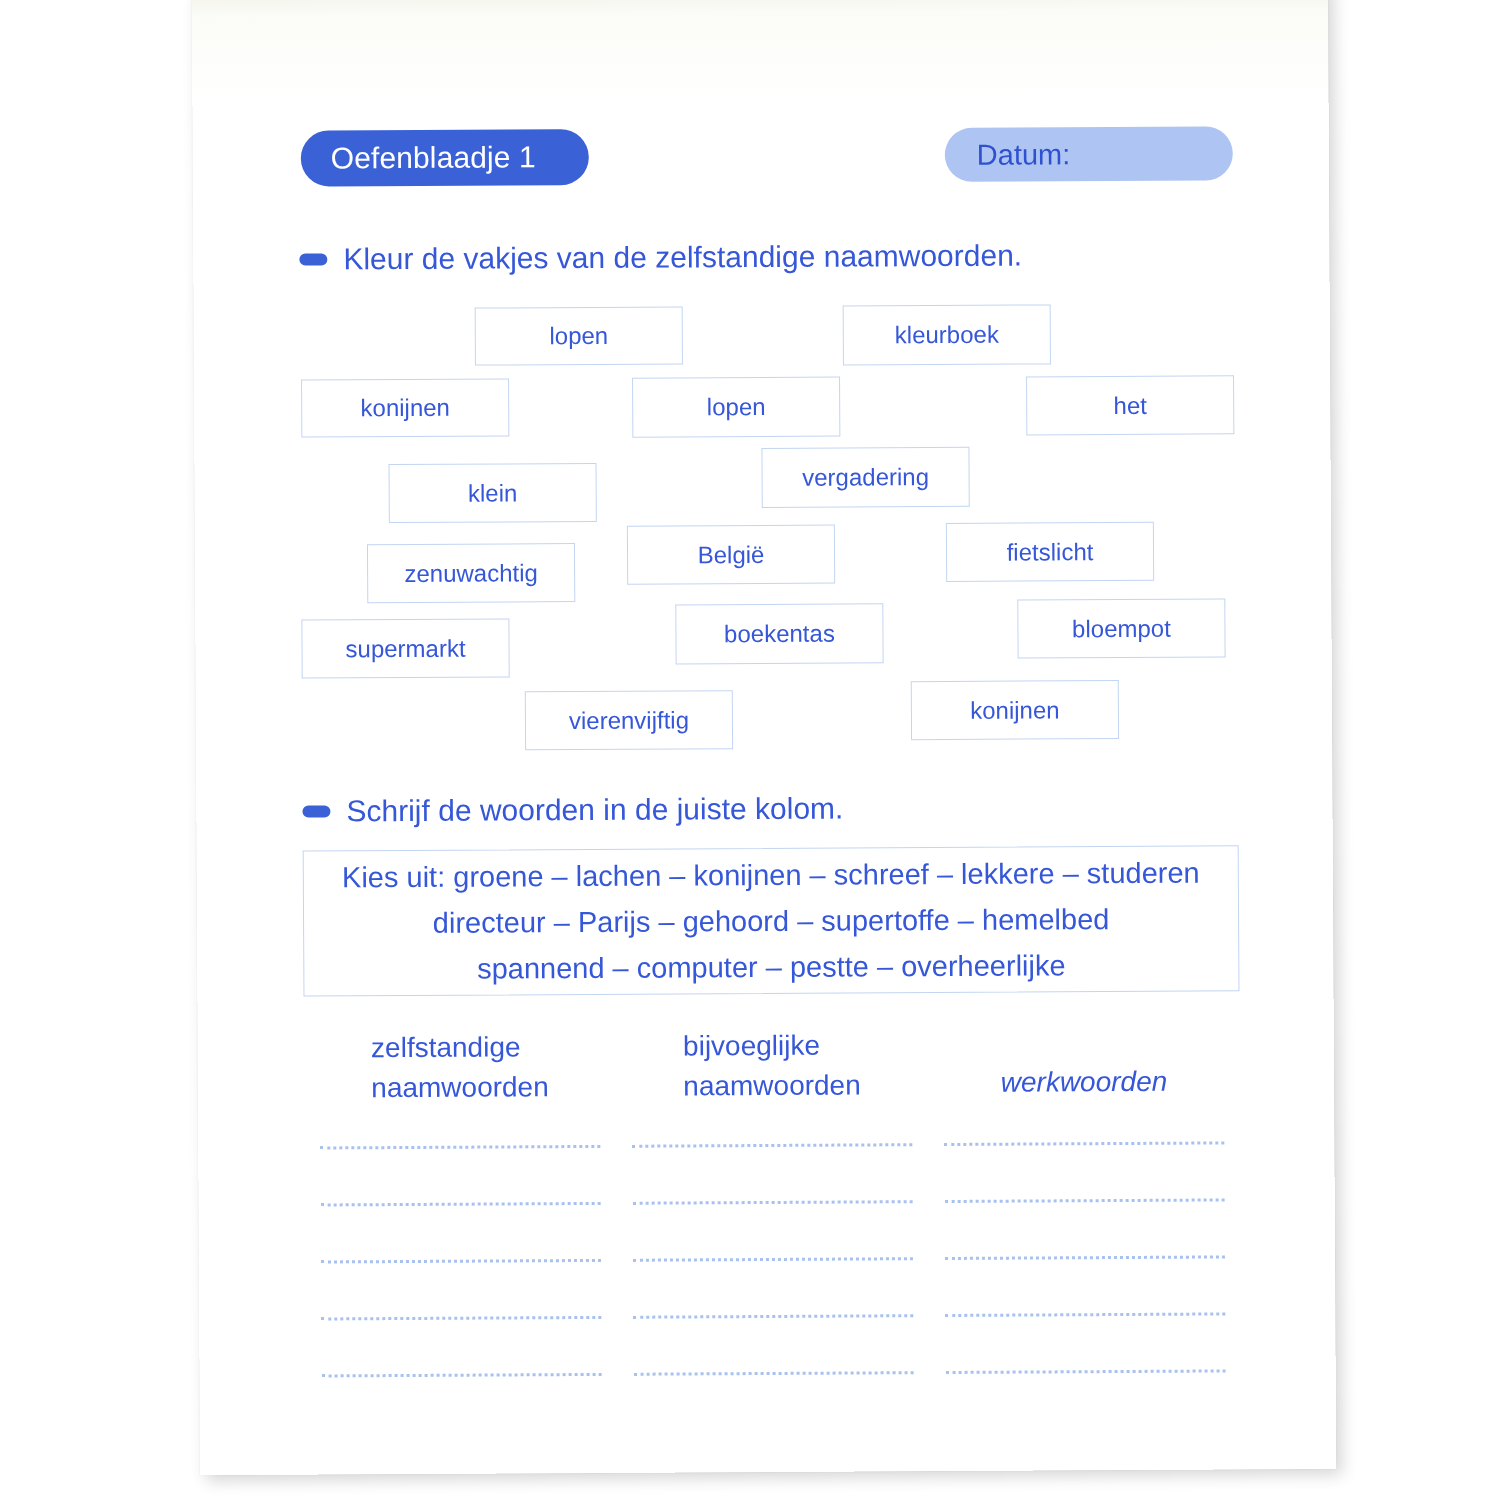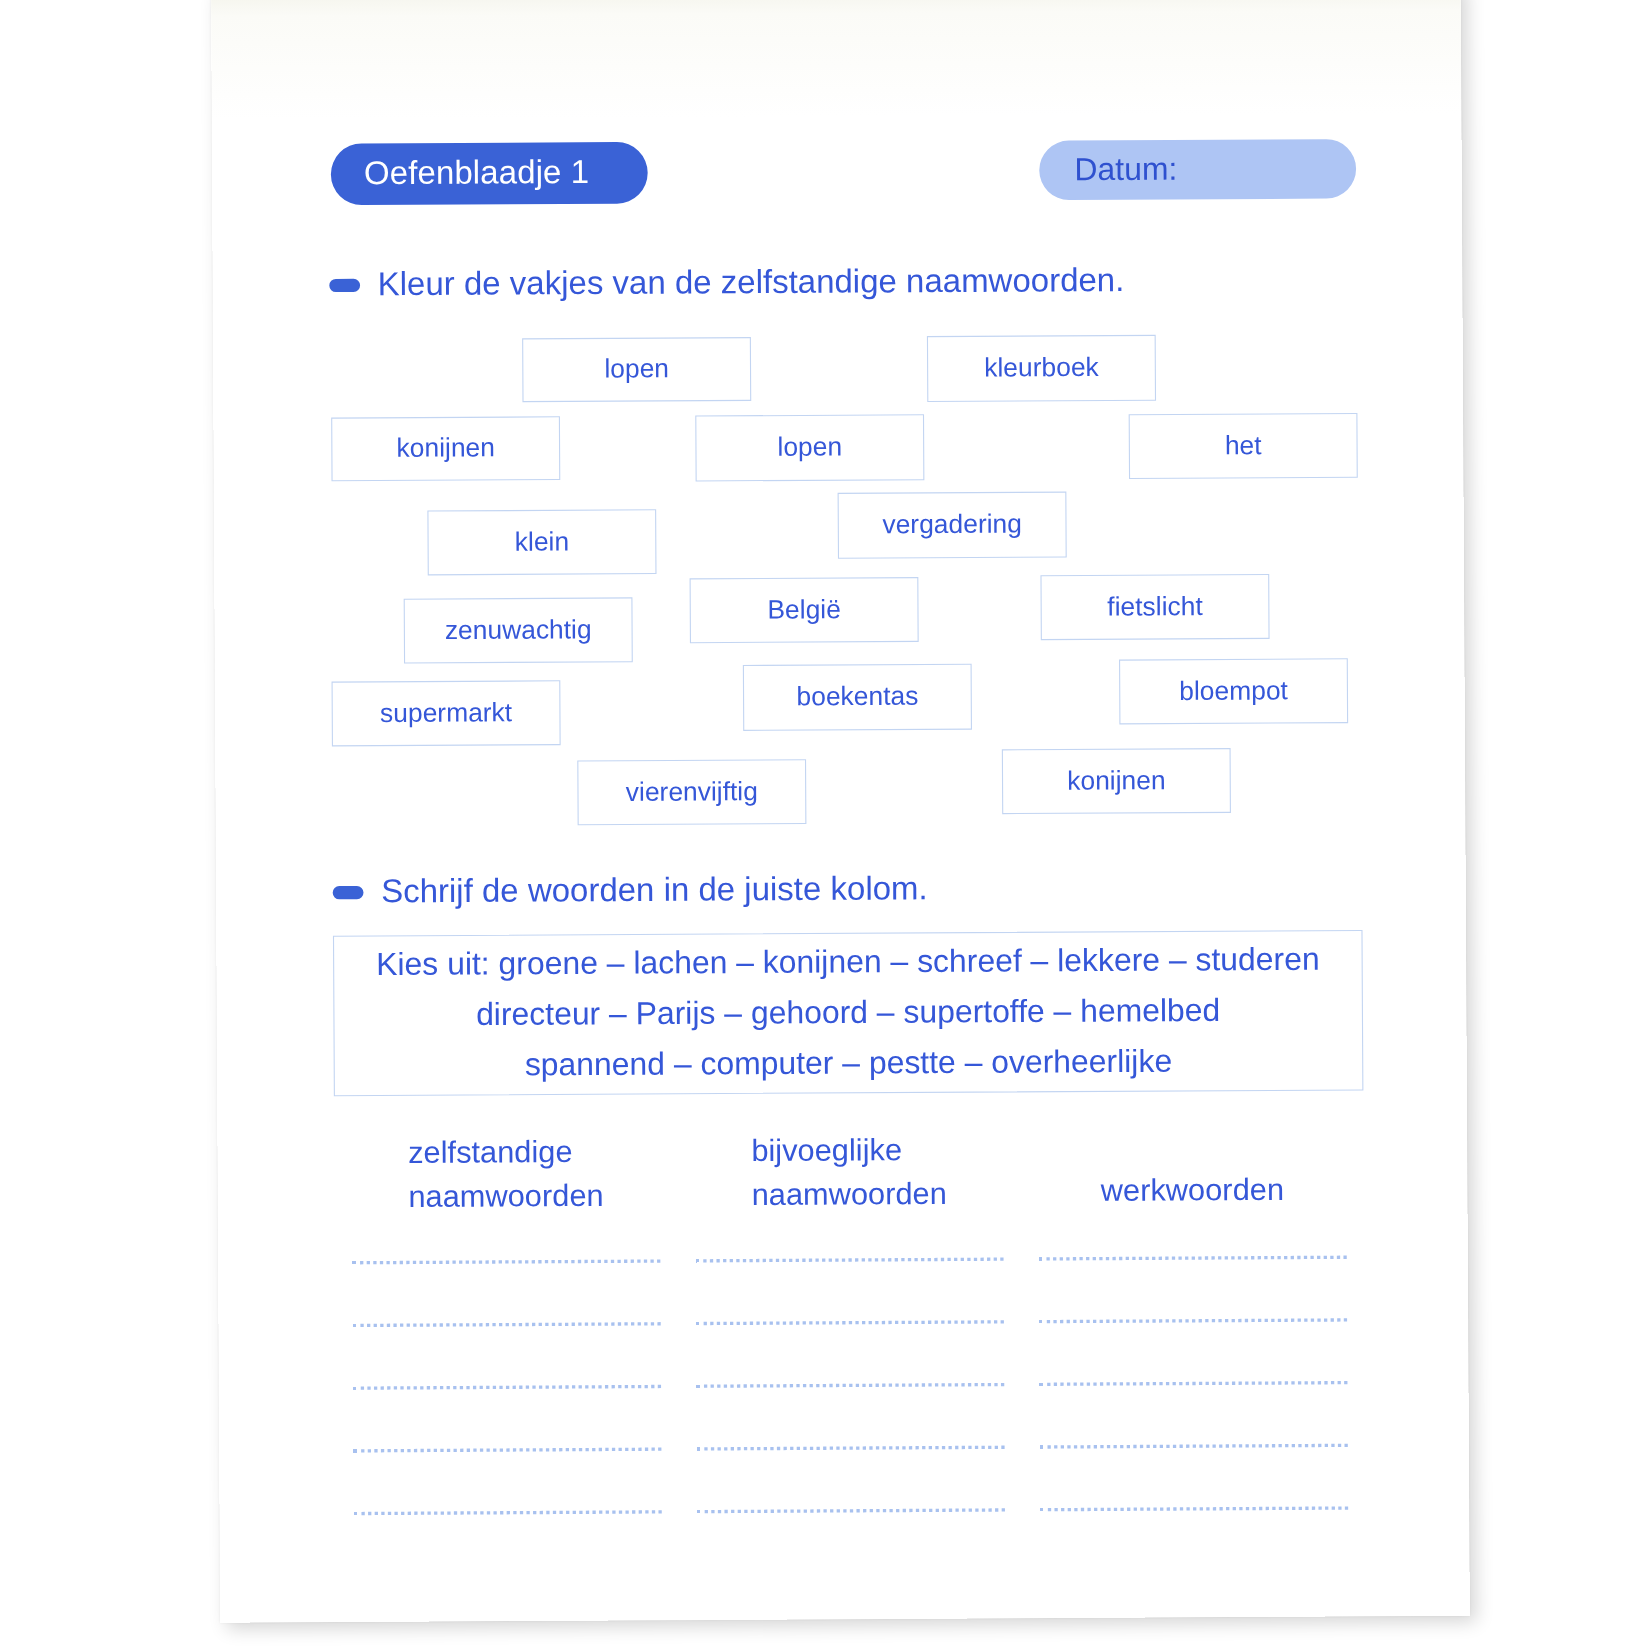--- a/index.html
+++ b/index.html
@@ -292,21 +292,21 @@
         <span class="sub">naamwoorden</span>
       </div>
     </div>
     <div class="col">
       <div class="col-head">
         <span class="sub">bijvoeglijke</span>
         <span class="sub">naamwoorden</span>
       </div>
     </div>
     <div class="col">
-      <div class="col-head" style="padding-top:38px;">
+      <div class="col-head" style="padding-top:38px;font-style:italic;">
         <span class="sub">werkwoorden</span>
       </div>
     </div>
   </div>
 
   <div id="answer-lines">
     <div class="line-row">
       <div class="line-cell">
           <span class="dotted"></span>
         </div>

